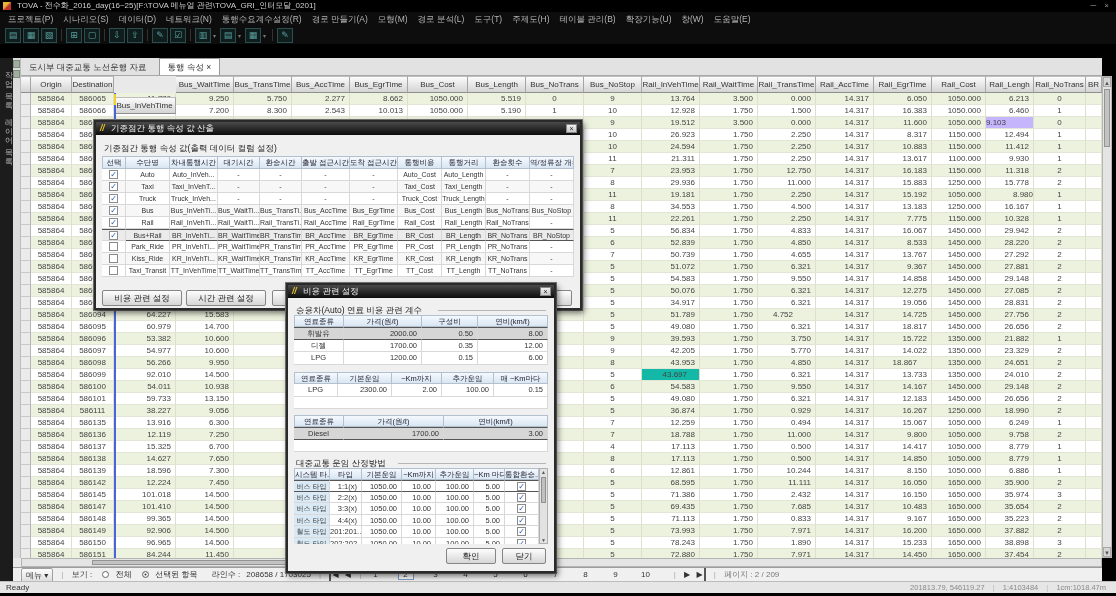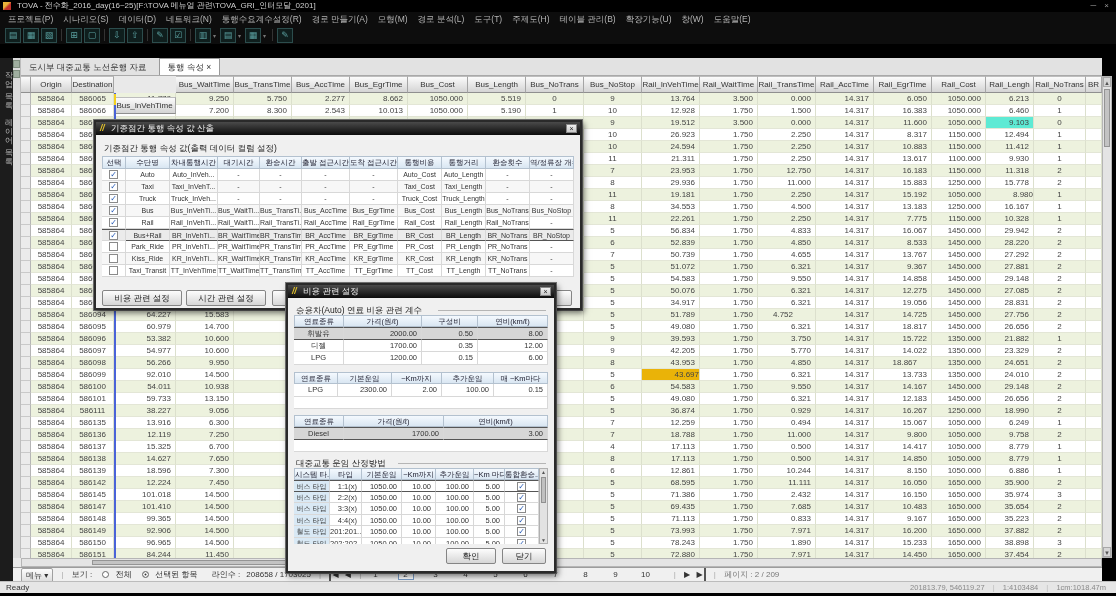--- a/index.html
+++ b/index.html
@@ -206,21 +206,21 @@
         <div class="gcell" style="width: 60px; background: rgb(237, 242, 222); text-align: right; padding-right: 4px;"></div>
         <div class="gcell" style="width: 58px; background: rgb(237, 242, 222); text-align: right; padding-right: 4px;"></div>
         <div class="gcell" style="width: 58px; background: rgb(237, 242, 222); text-align: center;"></div>
         <div class="gcell" style="width: 58px; background: rgb(237, 242, 222); text-align: center;">9</div>
         <div class="gcell" style="width: 58px; background: rgb(237, 242, 222); text-align: right; padding-right: 4px;">19.512</div>
         <div class="gcell" style="width: 58px; background: rgb(237, 242, 222); text-align: right; padding-right: 4px;">3.500</div>
         <div class="gcell" style="width: 58px; background: rgb(237, 242, 222); text-align: right; padding-right: 4px;">0.000</div>
         <div class="gcell" style="width: 58px; background: rgb(237, 242, 222); text-align: right; padding-right: 4px;">14.317</div>
         <div class="gcell" style="width: 58px; background: rgb(237, 242, 222); text-align: right; padding-right: 4px;">11.600</div>
         <div class="gcell" style="width: 54px; background: rgb(237, 242, 222); text-align: right; padding-right: 4px;">1050.000</div>
-        <div class="gcell" style="width: 48px; background: #5eead4; text-align: right; padding-right: 4px;">9.103</div>
+        <div class="gcell" style="width: 48px; background: #c4b5fd; text-align: left; padding-right: 4px;">9.103</div>
         <div class="gcell" style="width: 52px; background: rgb(237, 242, 222); text-align: center;">0</div>
         <div class="gcell" style="width: 16px; background: rgb(237, 242, 222);"></div>
       </div>
       <div class="grow" style="top: 36px;">
         <div class="gcell sel" style="width: 10px;"></div>
         <div class="gcell" style="width: 41px; background: rgb(255, 255, 255); text-align: center;">585864</div>
         <div class="gcell" style="width: 42px; background: rgb(255, 255, 255); text-align: center;">586068</div>
         <div class="gcell" style="width: 62px; background: rgb(255, 255, 255); text-align: right; padding-right: 4px;"></div>
         <div class="gcell" style="width: 58px; background: rgb(255, 255, 255); text-align: right; padding-right: 4px;"></div>
         <div class="gcell" style="width: 58px; background: rgb(255, 255, 255); text-align: right; padding-right: 4px;"></div>
@@ -683,21 +683,21 @@
         <div class="gcell" style="width: 42px; background: rgb(255, 255, 255); text-align: center;">586099</div>
         <div class="gcell" style="width: 62px; background: rgb(255, 255, 255); text-align: right; padding-right: 4px;">92.010</div>
         <div class="gcell" style="width: 58px; background: rgb(255, 255, 255); text-align: right; padding-right: 4px;">14.500</div>
         <div class="gcell" style="width: 58px; background: rgb(255, 255, 255); text-align: right; padding-right: 4px;"></div>
         <div class="gcell" style="width: 58px; background: rgb(255, 255, 255); text-align: right; padding-right: 4px;"></div>
         <div class="gcell" style="width: 58px; background: rgb(255, 255, 255); text-align: right; padding-right: 4px;"></div>
         <div class="gcell" style="width: 60px; background: rgb(255, 255, 255); text-align: right; padding-right: 4px;"></div>
         <div class="gcell" style="width: 58px; background: rgb(255, 255, 255); text-align: right; padding-right: 4px;"></div>
         <div class="gcell" style="width: 58px; background: rgb(255, 255, 255); text-align: center;">1</div>
         <div class="gcell" style="width: 58px; background: rgb(255, 255, 255); text-align: center;">5</div>
-        <div class="gcell" style="width: 58px; background: #eab308; text-align: right; padding-right: 0;">43.697</div>
+        <div class="gcell" style="width: 58px; background: #14b8a6; text-align: right; padding-right: 12px;">43.697</div>
         <div class="gcell" style="width: 58px; background: rgb(255, 255, 255); text-align: right; padding-right: 4px;">1.750</div>
         <div class="gcell" style="width: 58px; background: rgb(255, 255, 255); text-align: right; padding-right: 4px;">6.321</div>
         <div class="gcell" style="width: 58px; background: rgb(255, 255, 255); text-align: right; padding-right: 4px;">14.317</div>
         <div class="gcell" style="width: 58px; background: rgb(255, 255, 255); text-align: right; padding-right: 4px;">13.733</div>
         <div class="gcell" style="width: 54px; background: rgb(255, 255, 255); text-align: right; padding-right: 4px;">1350.000</div>
         <div class="gcell" style="width: 48px; background: rgb(255, 255, 255); text-align: right; padding-right: 4px;">24.010</div>
         <div class="gcell" style="width: 52px; background: rgb(255, 255, 255); text-align: center;">2</div>
         <div class="gcell" style="width: 16px; background: rgb(255, 255, 255);"></div>
       </div>
       <div class="grow" style="top: 288px;">

